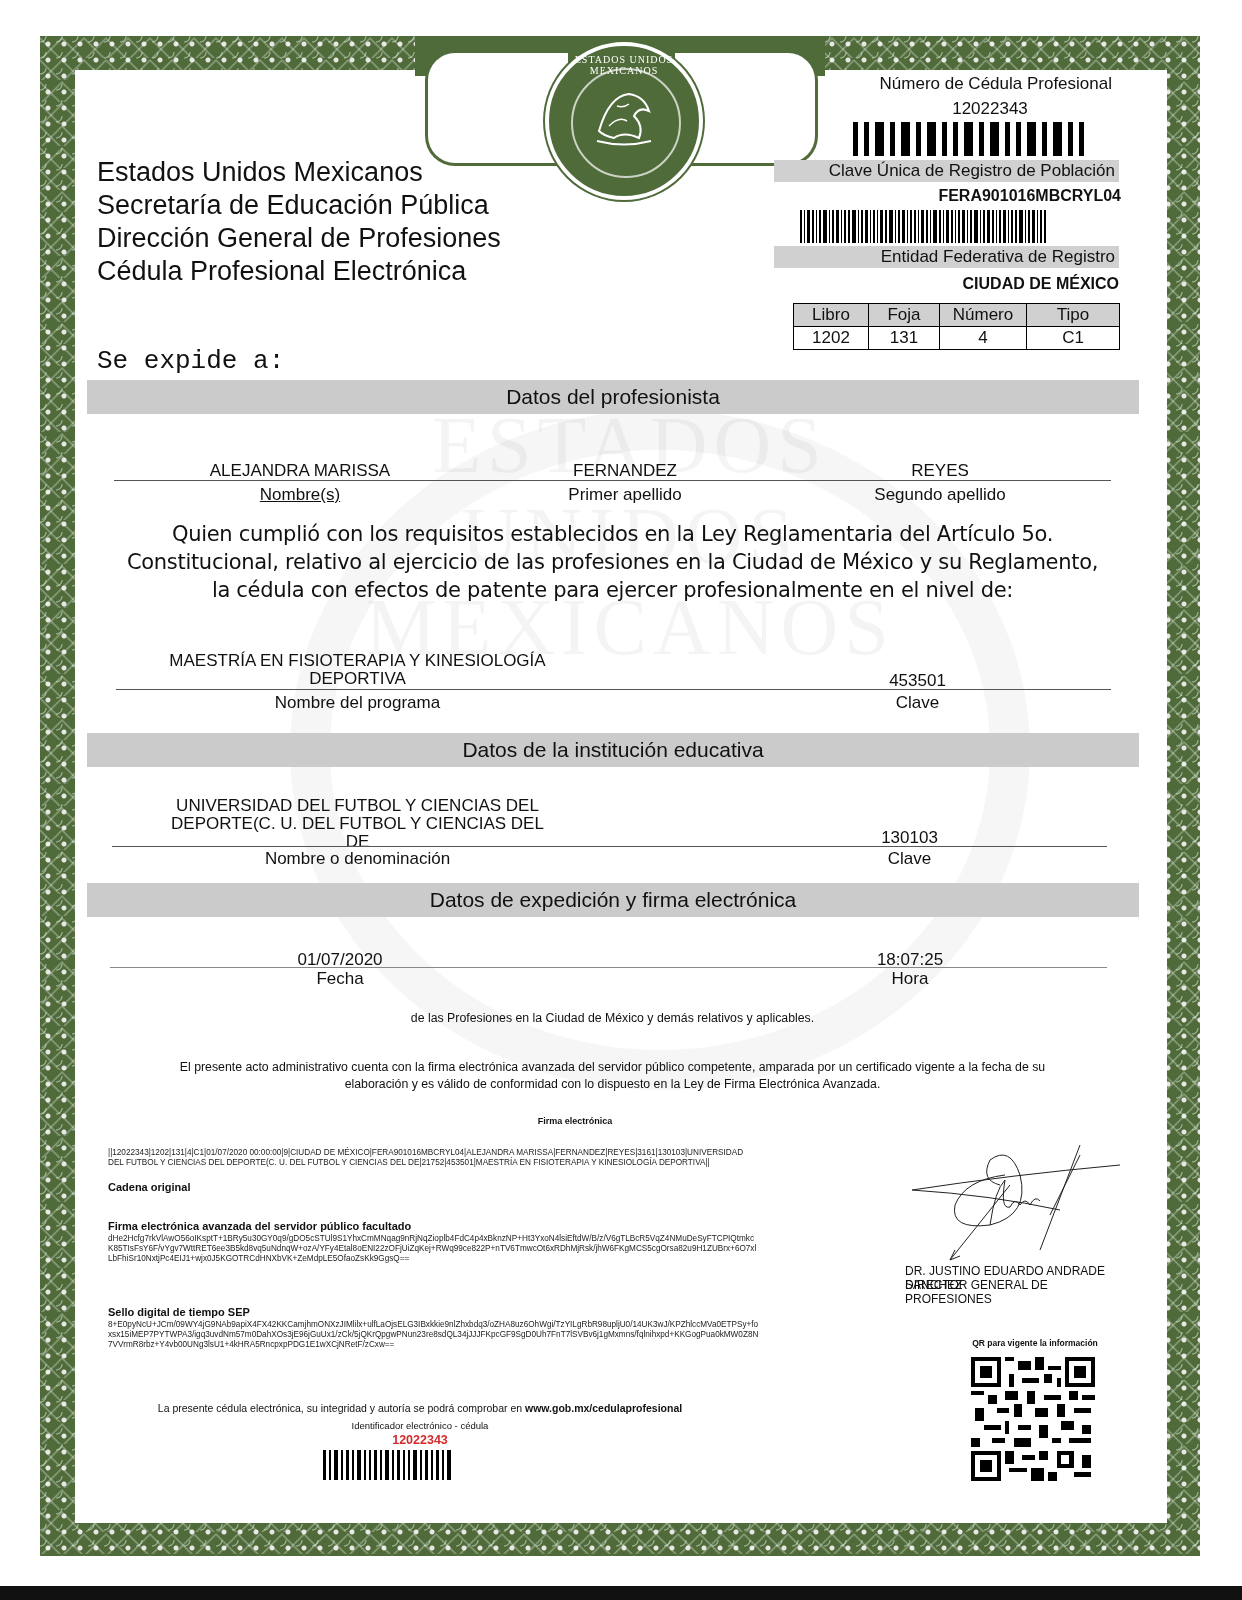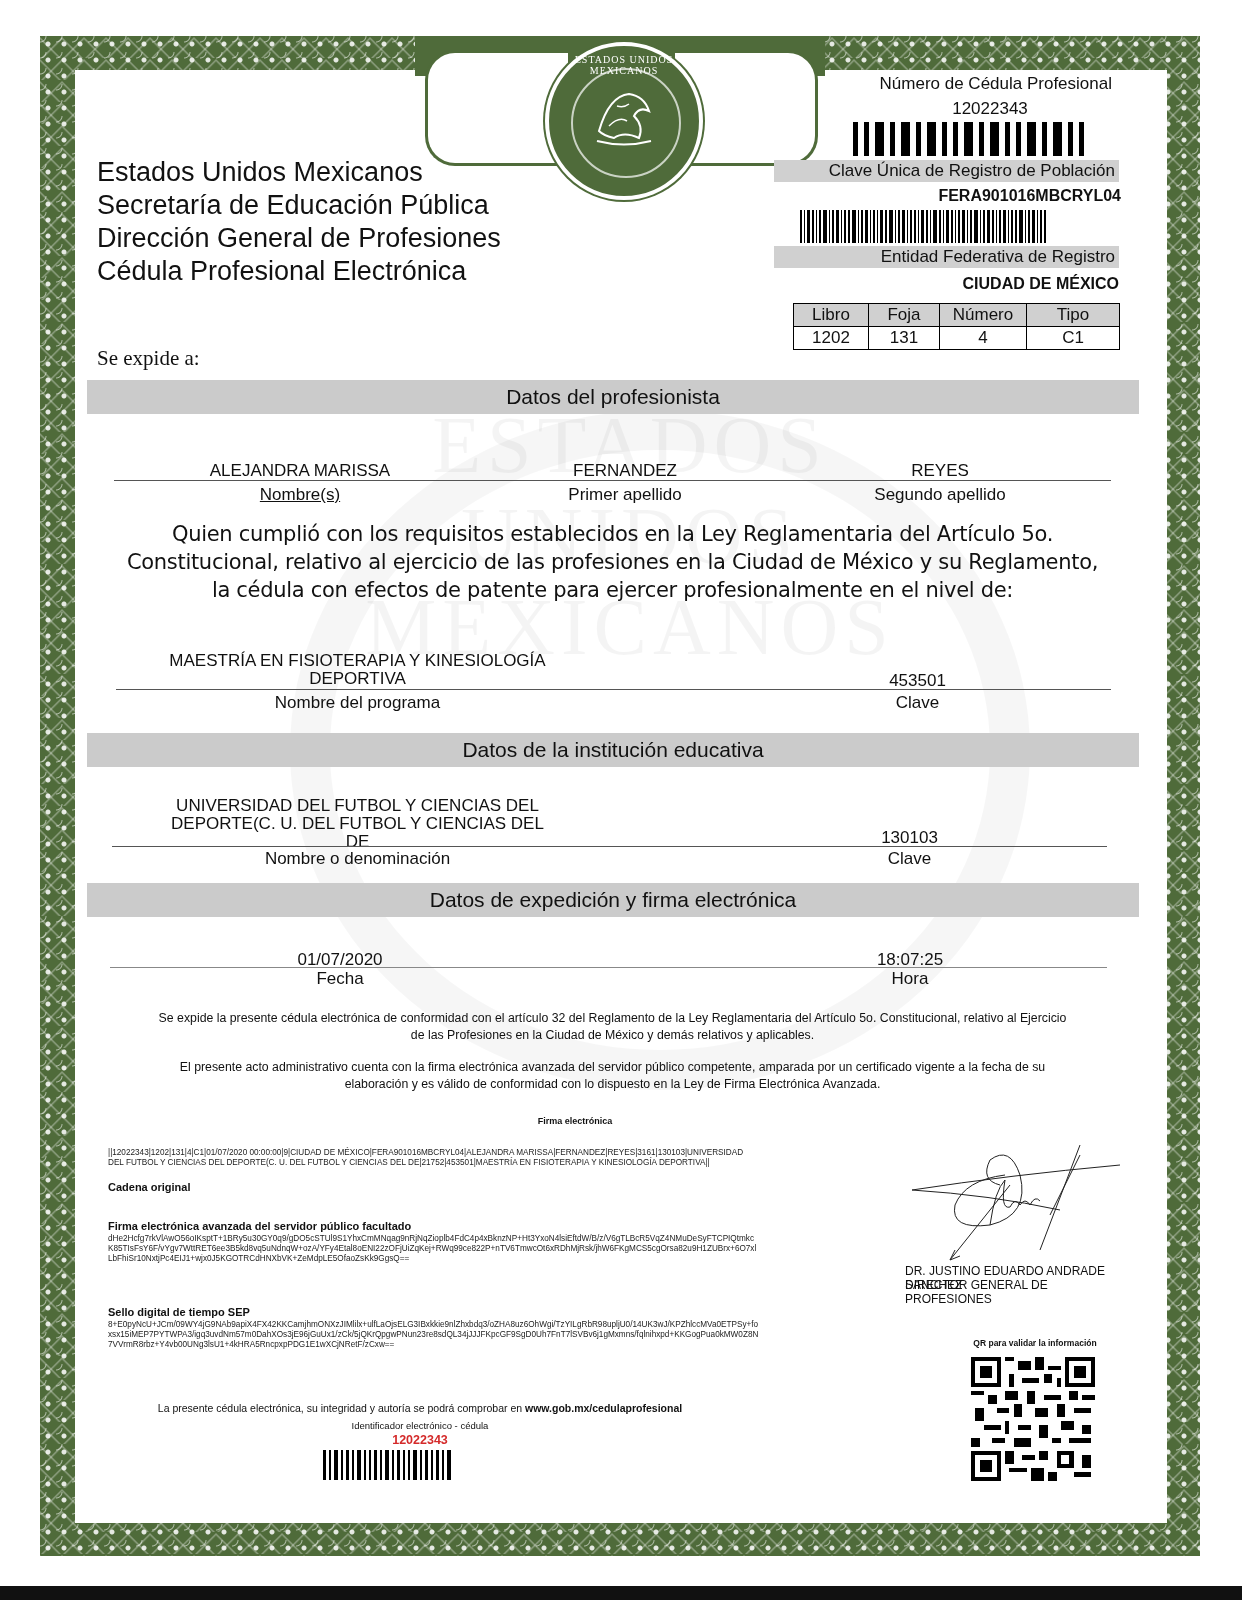--- a/index.html
+++ b/index.html
@@ -68,21 +68,21 @@
     <path d="M10 45 Q20 10 40 8 Q55 10 60 25 Q50 20 45 30 Q55 40 50 52 Q35 45 25 52 Q15 50 10 45Z" fill="none" stroke="#fff" stroke-width="2"></path>
     <path d="M20 40 Q30 30 38 35 M28 20 Q35 22 40 18" stroke="#fff" stroke-width="1.5" fill="none"></path>
     <path d="M8 55 Q35 62 62 55" stroke="#fff" stroke-width="2" fill="none"></path>
   </svg>
 </div>
 
 <div class="hdr-line" style="top:157px;">Estados Unidos Mexicanos</div>
 <div class="hdr-line" style="top:190px;">Secretaría de Educación Pública</div>
 <div class="hdr-line" style="top:223px;">Dirección General de Profesiones</div>
 <div class="hdr-line" style="top:256px;">Cédula Profesional Electrónica</div>
-<div class="abs" style="left:97px;top:346px;font-family:Liberation Serif, serif;font-size:21px;">Se expide a:</div>
+<div class="abs" style="left:97px;top:346px;font-family:Liberation Mono, monospace;font-size:26px;">Se expide a:</div>
 
 <div class="rb-label" style="top:74px;right:130px;">Número de Cédula Profesional</div>
 <div class="abs" style="left:890px;top:99px;width:200px;text-align:center;font-size:17px;">12022343</div>
 <div class="barcode" style="left:853px;top:122px;width:266px;height:34px;gap:6px;">
   <span style="width:5px"></span>
     <span style="width:5px"></span>
     <span style="width:9px"></span>
     <span style="width:5px"></span>
     <span style="width:9px"></span>
     <span style="width:5px"></span>
@@ -221,21 +221,20 @@
 <div class="field-label" style="left:852px;top:849px;width:115px;">Clave</div>
 
 <div class="section-bar" style="top:883px;">Datos de expedición y firma electrónica</div>
 <div class="field-value" style="left:260px;top:950px;width:160px;">01/07/2020</div>
 <div class="field-value" style="left:840px;top:950px;width:140px;">18:07:25</div>
 <div class="rule" style="left:110px;top:967px;width:997px;background:#888;"></div>
 <div class="field-label" style="left:260px;top:969px;width:160px;">Fecha</div>
 <div class="field-label" style="left:840px;top:969px;width:140px;">Hora</div>
 
 <div class="small-para" style="top:1010px;">
-  <div>Se expide la presente cédula electrónica de conformidad con el artículo 32 del Reglamento de la Ley Reglamentaria del Artículo 5o. Constitucional, relativo al Ejercicio</div>
   <div>de las Profesiones en la Ciudad de México y demás relativos y aplicables.</div>
 </div>
 <div class="small-para" style="top:1059px;">
   <div>El presente acto administrativo cuenta con la firma electrónica avanzada del servidor público competente, amparada por un certificado vigente a la fecha de su</div>
   <div>elaboración y es válido de conformidad con lo dispuesto en la Ley de Firma Electrónica Avanzada.</div>
 </div>
 
 <div class="abs" style="left:470px;top:1116px;width:210px;text-align:center;font-size:9px;font-weight:bold;">Firma electrónica</div>
 
 <div class="tiny-h" style="top:1134px;margin-top:47px;">Cadena original</div>
@@ -251,21 +250,21 @@
   <path d="M2 55 Q100 40 210 30" stroke="#222" fill="none" stroke-width="1"></path>
   <path d="M2 55 Q80 60 150 75" stroke="#222" fill="none" stroke-width="1"></path>
   <path d="M95 40 Q55 45 45 70 Q40 95 80 90 Q120 80 110 40 Q100 10 80 25 Q70 45 90 50" stroke="#222" fill="none" stroke-width="1"></path>
   <path d="M80 90 Q85 55 95 45 Q90 75 100 72 Q105 62 110 70 Q115 62 120 70 Q125 60 130 66" stroke="#222" fill="none" stroke-width="1"></path>
   <path d="M40 125 L100 50 M130 115 L170 10 M140 80 L170 20" stroke="#222" fill="none" stroke-width="1"></path>
   <path d="M40 125 L45 115 M40 125 L50 121" stroke="#222" fill="none" stroke-width="1"></path>
 </svg>
 <div class="sig-name" style="top:1264px;">DR. JUSTINO EDUARDO ANDRADE SANCHEZ</div>
 <div class="sig-name" style="top:1278px;">DIRECTOR GENERAL DE PROFESIONES</div>
 
-<div class="abs" style="left:945px;top:1338px;width:180px;text-align:center;font-size:8.5px;font-weight:bold;">QR para validar la información</div>
+<div class="abs" style="left:945px;top:1338px;width:180px;text-align:center;font-size:8.5px;font-weight:bold;">QR para vigente la información</div>
 <svg class="qr" viewBox="0 0 29 29" shape-rendering="crispEdges">
   <rect width="29" height="29" fill="#fff"></rect>
   <g fill="#000">
     <rect x="0" y="0" width="7" height="7"></rect>
       <rect x="1" y="1" width="5" height="5" fill="#fff"></rect>
       <rect x="2" y="2" width="3" height="3"></rect>
     <rect x="22" y="0" width="7" height="7"></rect>
       <rect x="23" y="1" width="5" height="5" fill="#fff"></rect>
       <rect x="24" y="2" width="3" height="3"></rect>
     <rect x="0" y="22" width="7" height="7"></rect>

